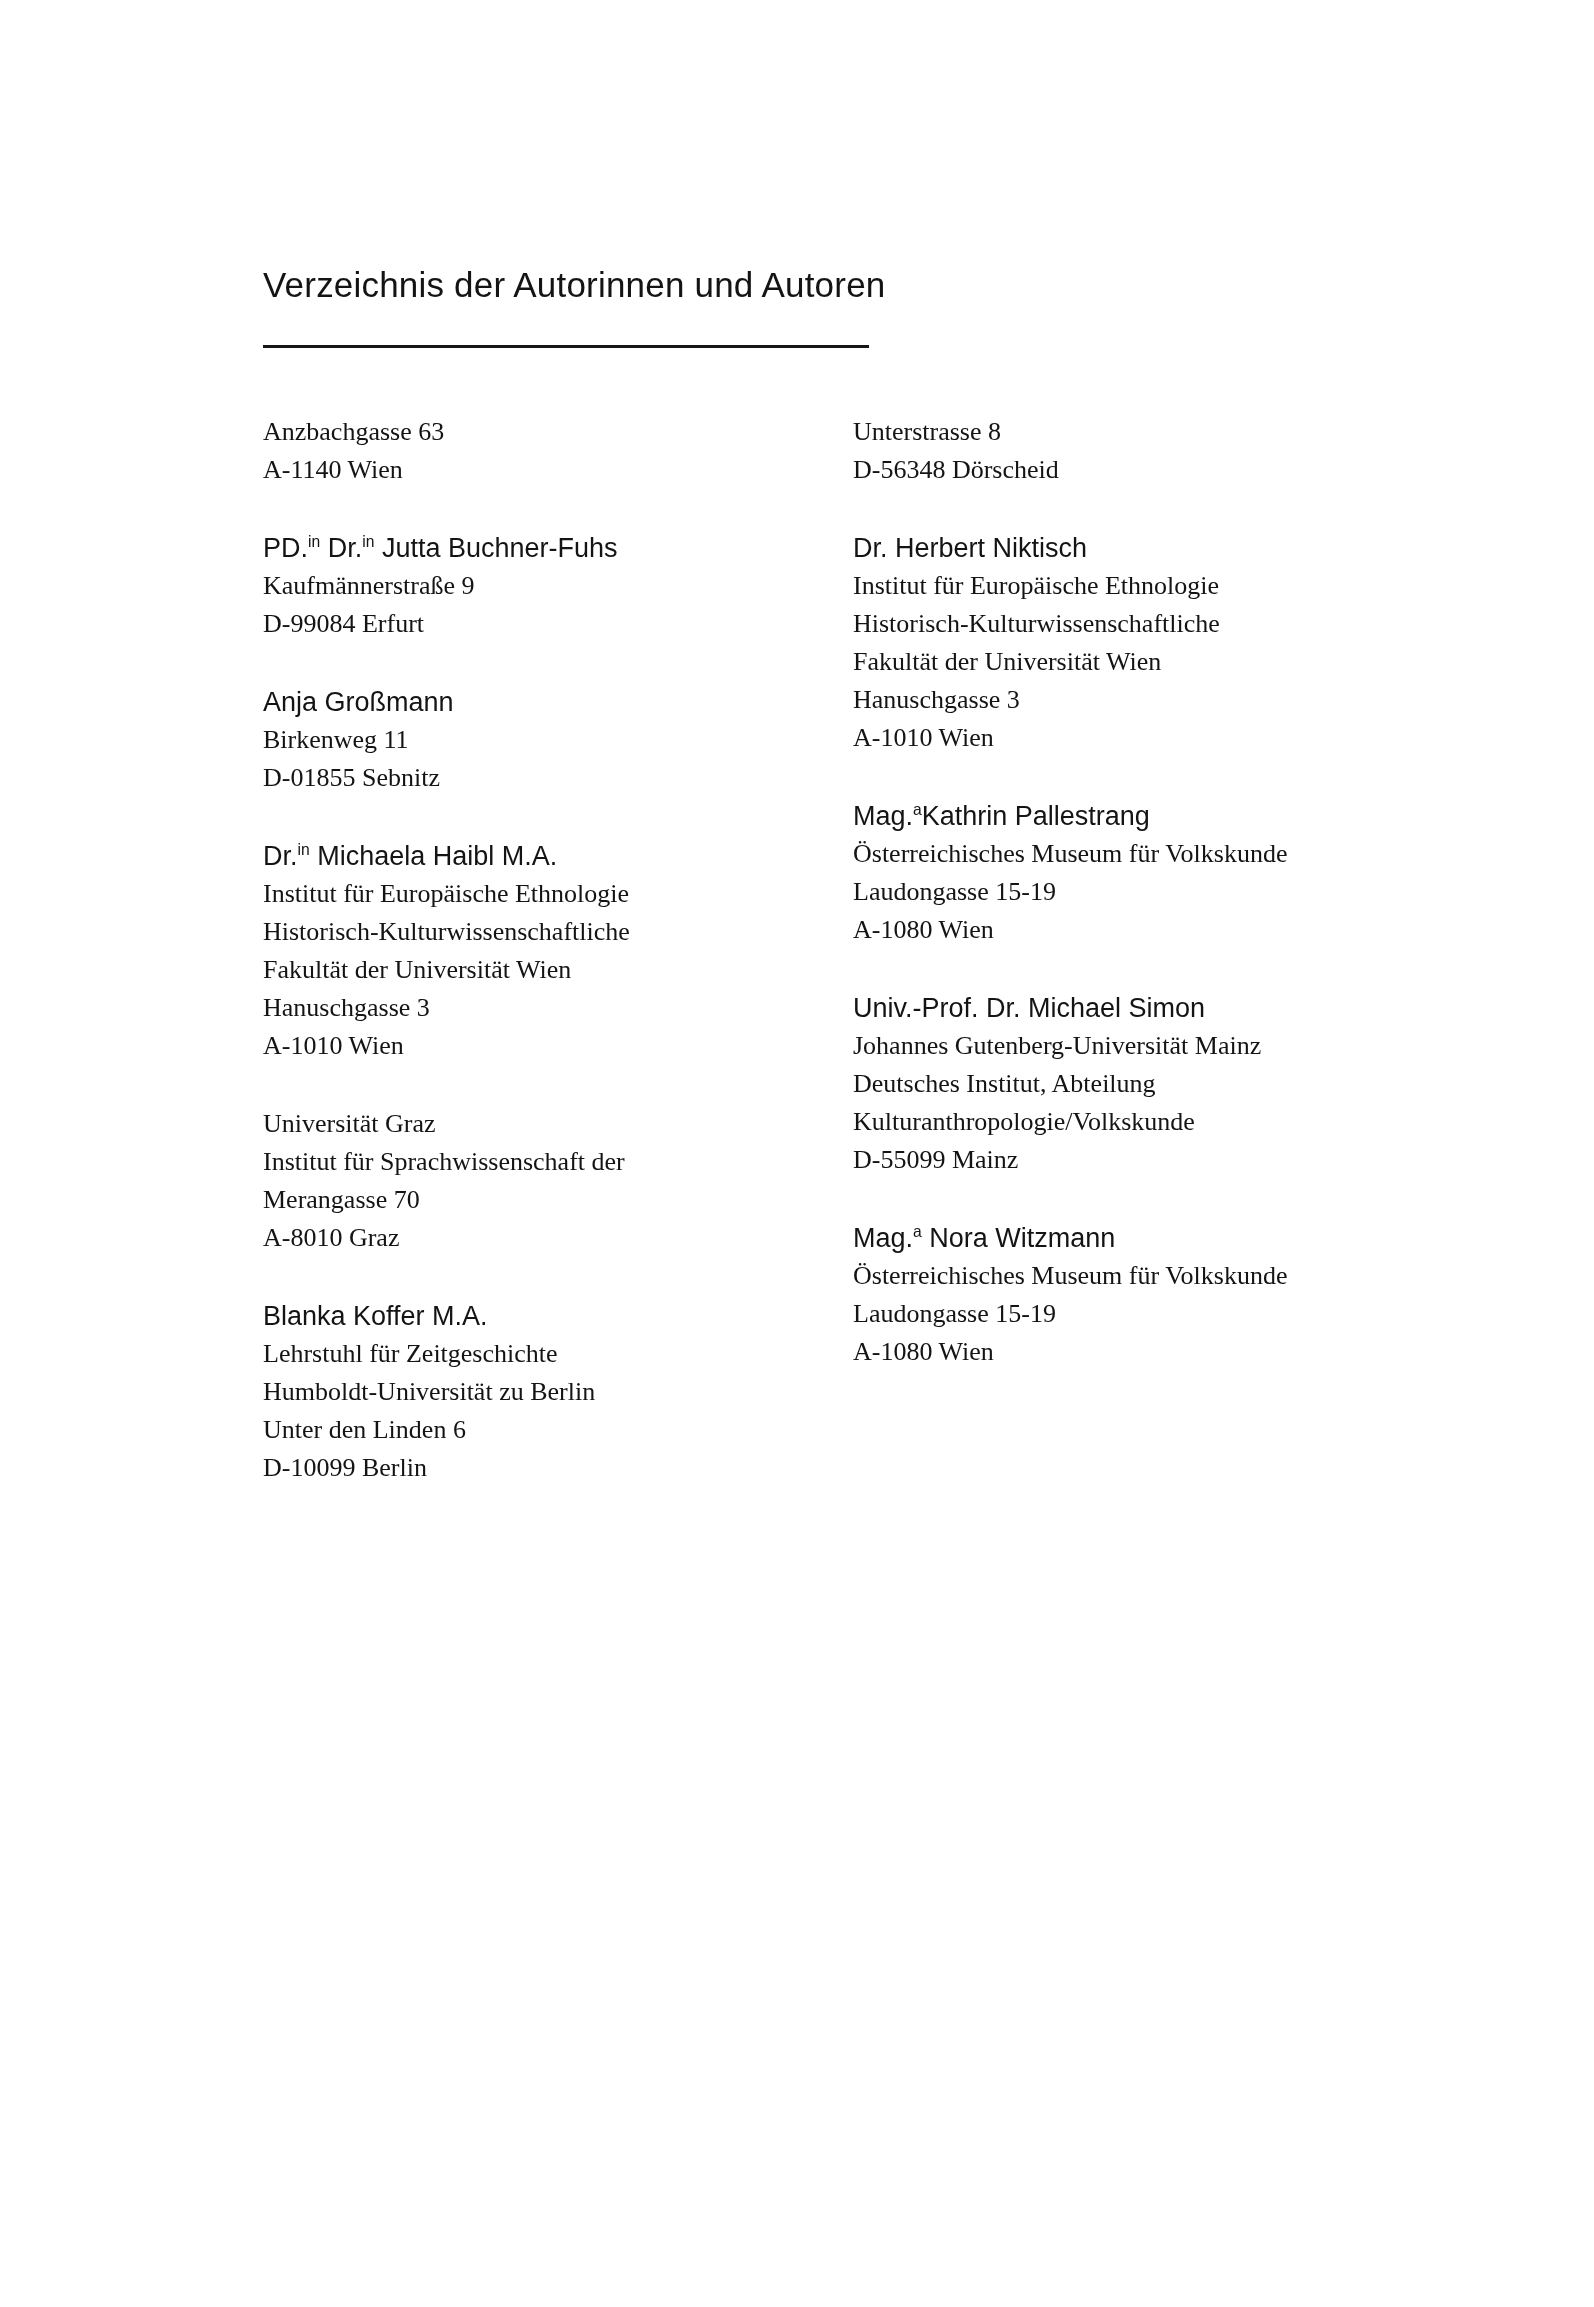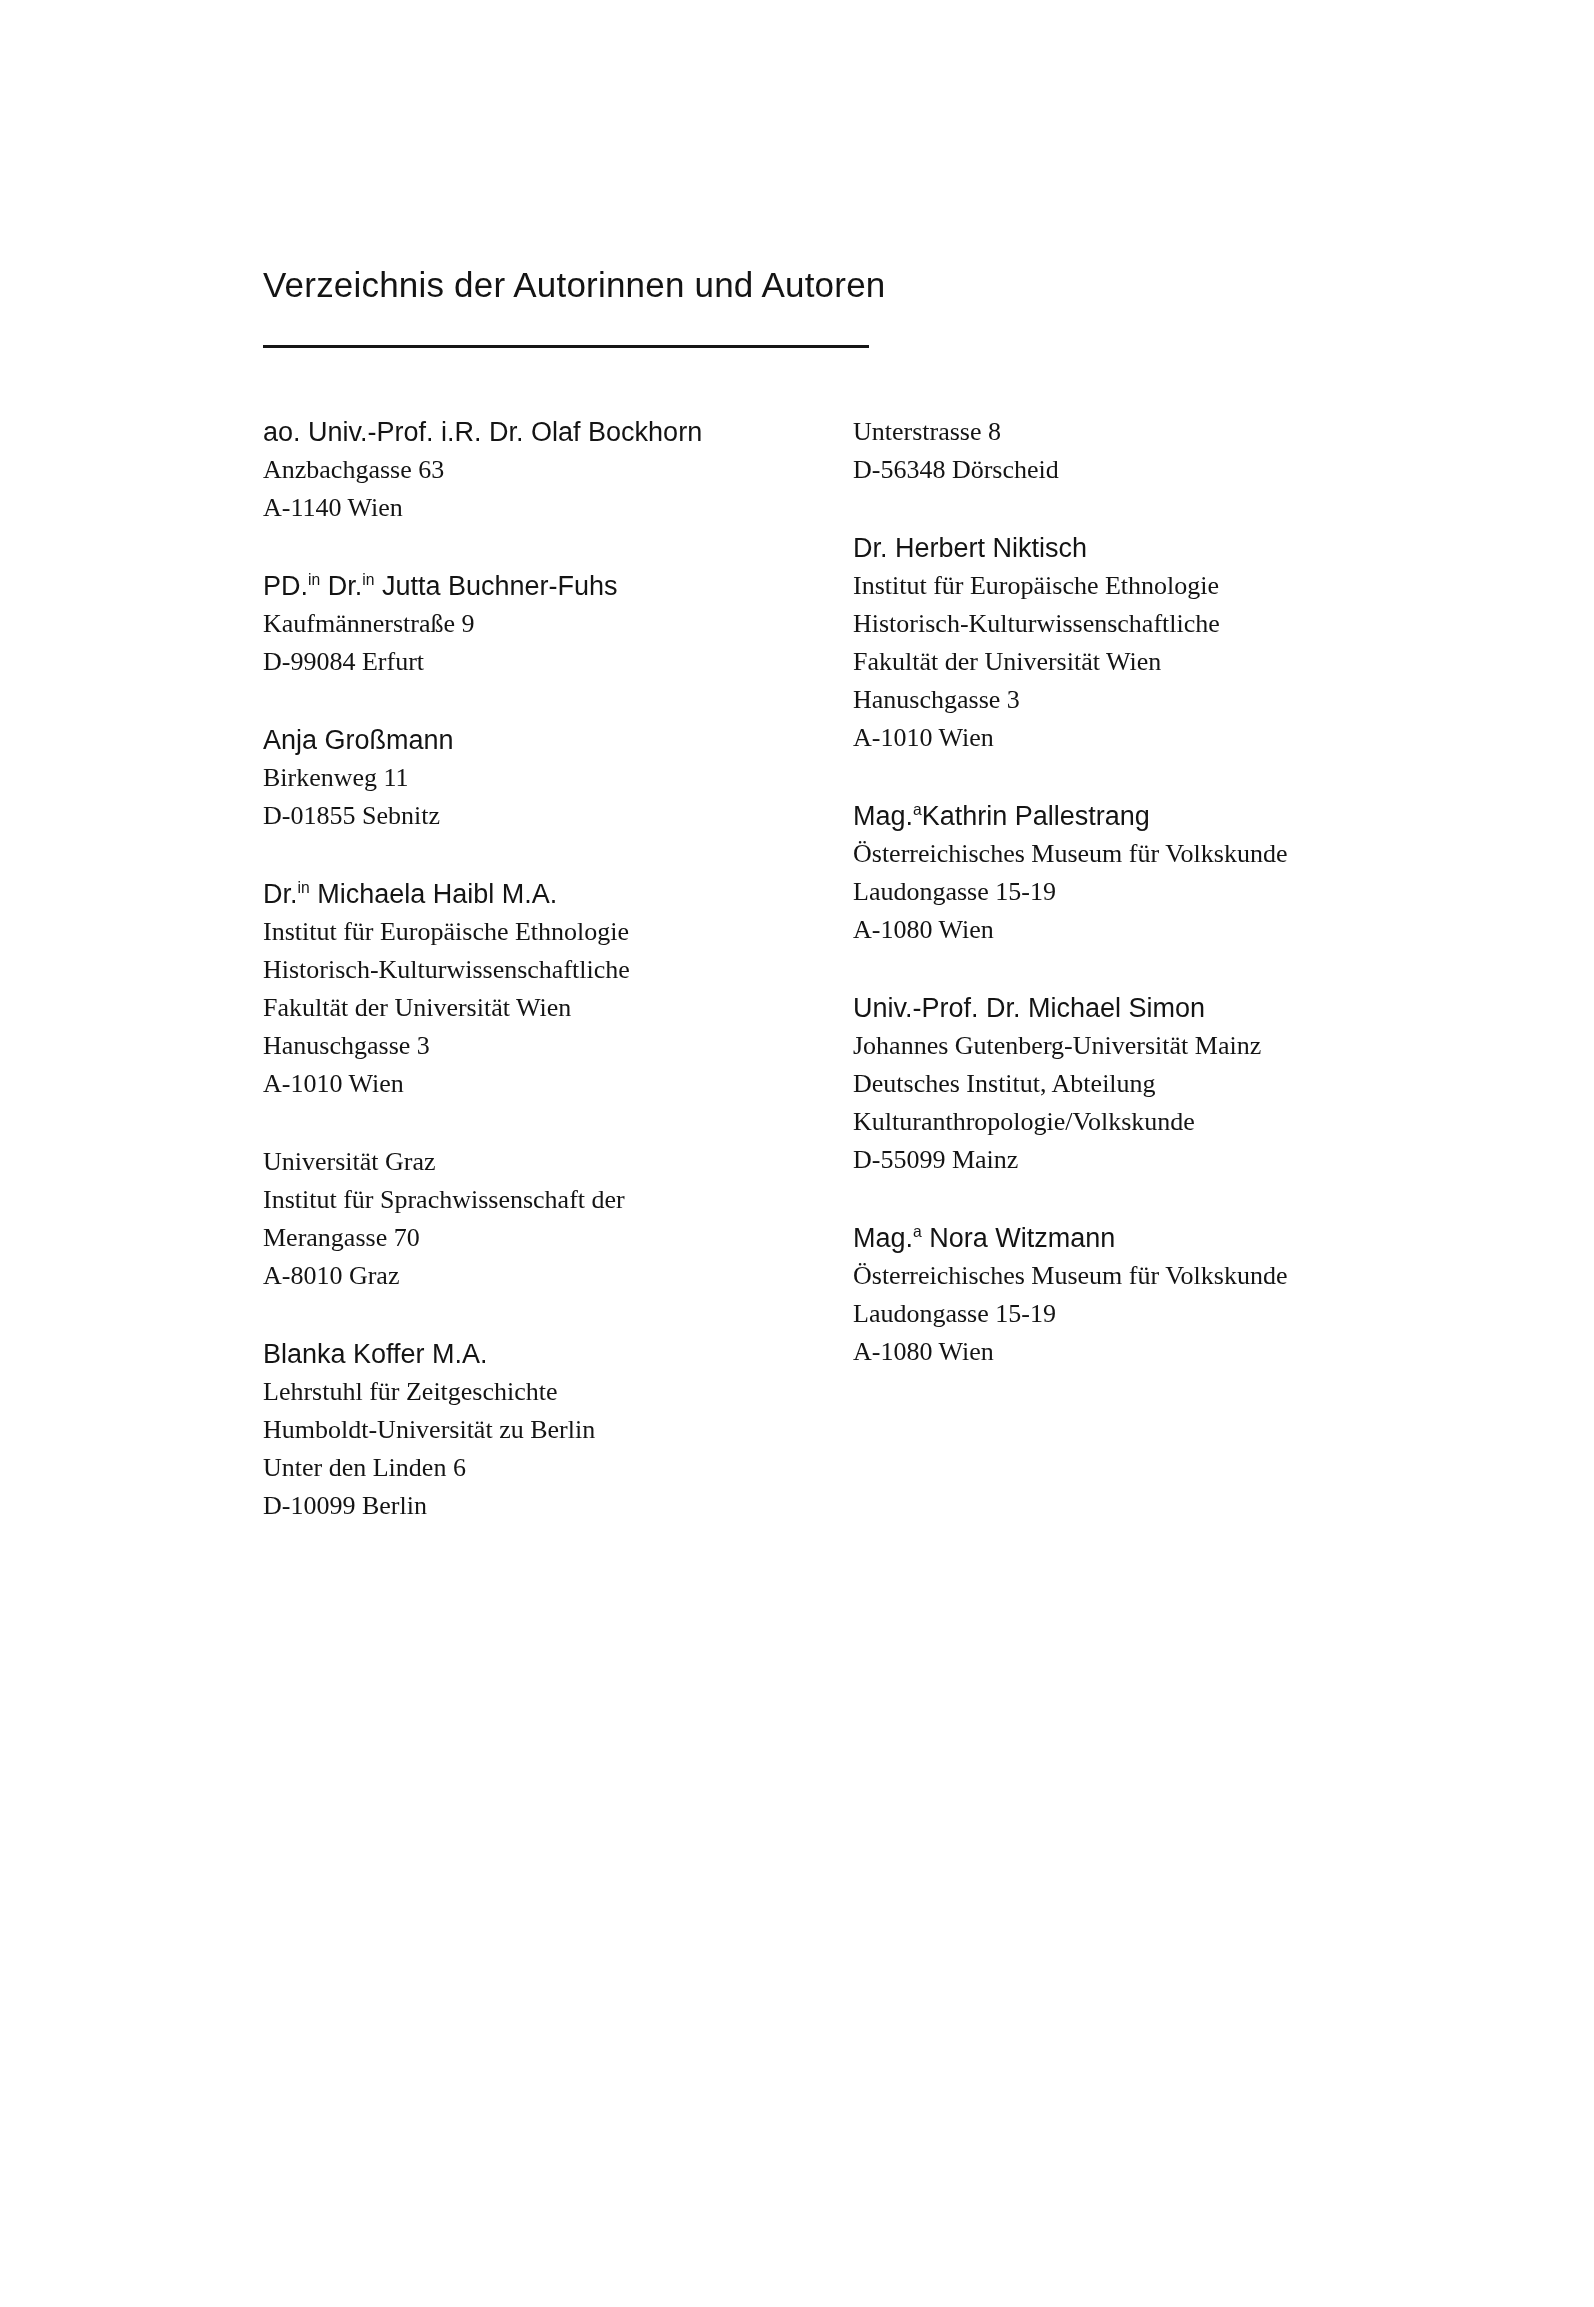--- a/index.html
+++ b/index.html
@@ -70,21 +70,20 @@
 </style>
 </head>
 <body>
 
 <div class="content">
   <h1 class="page-title">Verzeichnis der Autorinnen und Autoren</h1>
   <div class="title-rule"></div>
   <div class="columns">
     <section class="col" id="col-left">
   <article class="entry">
-    <div class="author-name">ao. Univ.-Prof. i.R. Dr. Olaf Bockhorn</div>
   <div class="address-line">Anzbachgasse 63</div>
           <div class="address-line">A-1140 Wien</div>
         </article>
 
   <article class="entry">
     <div class="author-name">PD.<sup>in</sup> Dr.<sup>in</sup> Jutta Buchner-Fuhs</div>
   <div class="address-line">Kaufmännerstraße 9</div>
           <div class="address-line">D-99084 Erfurt</div>
         </article>
 

